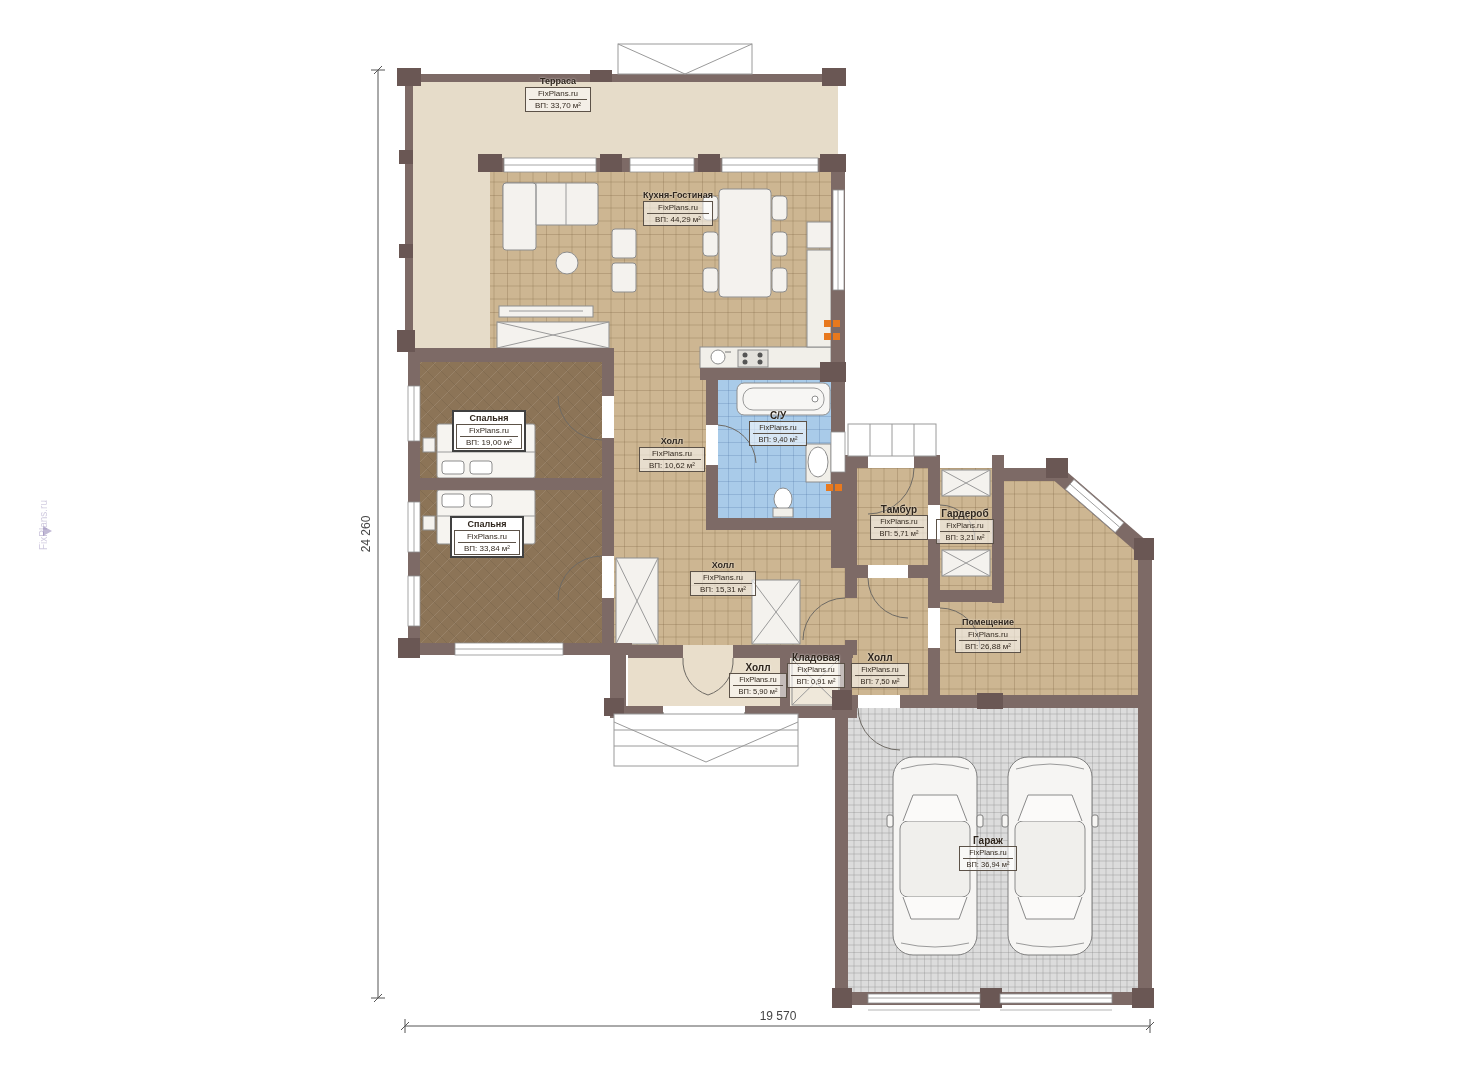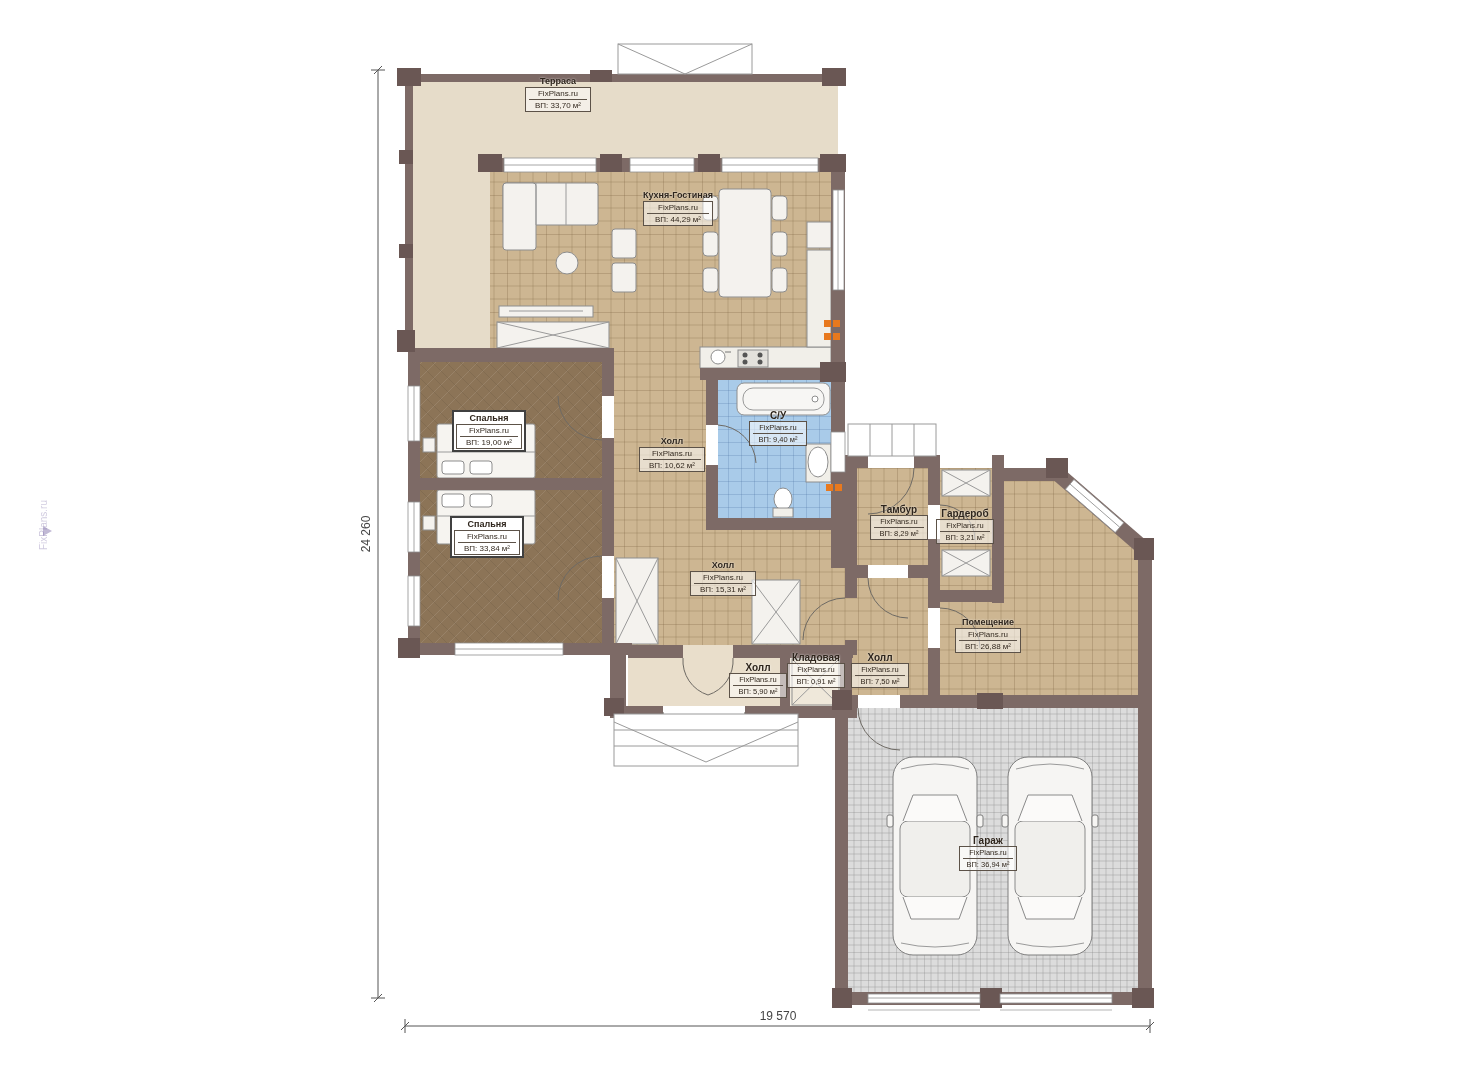--- a/index.html
+++ b/index.html
@@ -332,21 +332,21 @@
   <div class="rname">С/У</div>
   <div class="rbox">
         <div class="rbrand">FixPlans.ru</div>
   <div class="rarea">ВП: 9,40 м²</div>
       </div>
 </div>
 <div class="rlabel sm" style="left:899px;top:504px">
   <div class="rname">Тамбур</div>
   <div class="rbox">
         <div class="rbrand">FixPlans.ru</div>
-  <div class="rarea">ВП: 8,29 м²</div>
+  <div class="rarea">ВП: 5,71 м²</div>
       </div>
 </div>
 <div class="rlabel sm" style="left:965px;top:508px">
   <div class="rname">Гардероб</div>
   <div class="rbox">
         <div class="rbrand">FixPlans.ru</div>
   <div class="rarea">ВП: 3,21 м²</div>
       </div>
 </div>
 <div class="rlabel" style="left:723px;top:560px">

